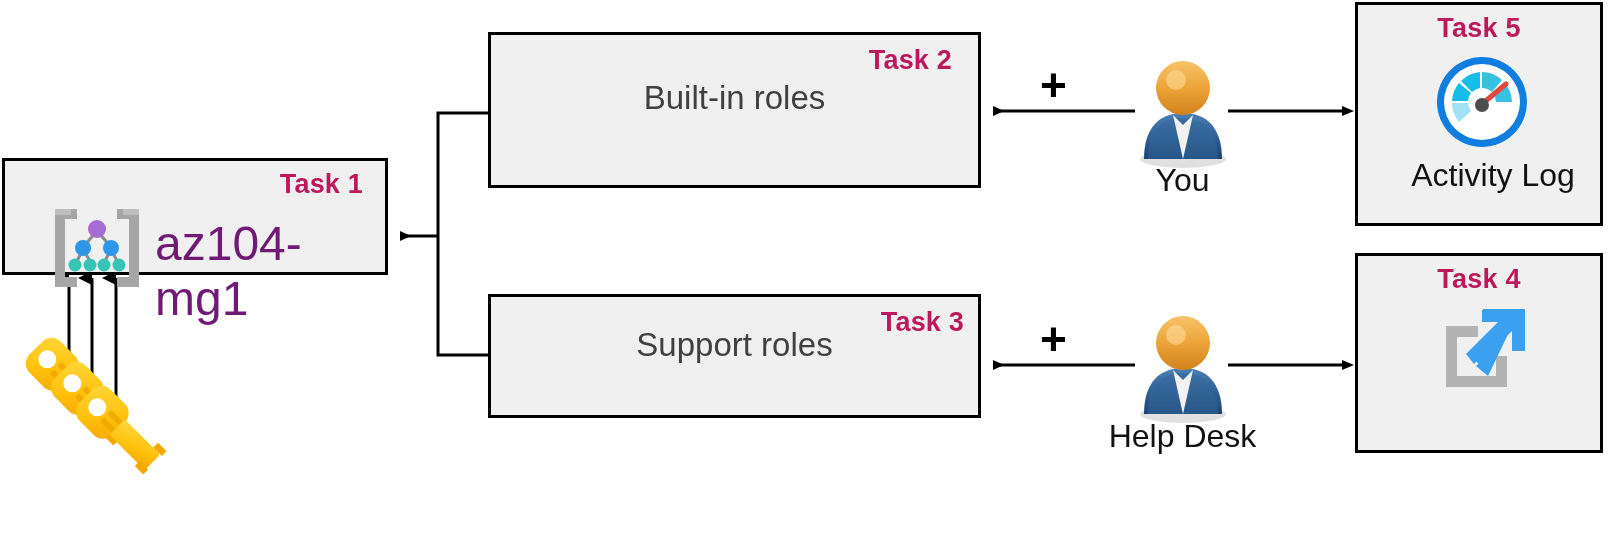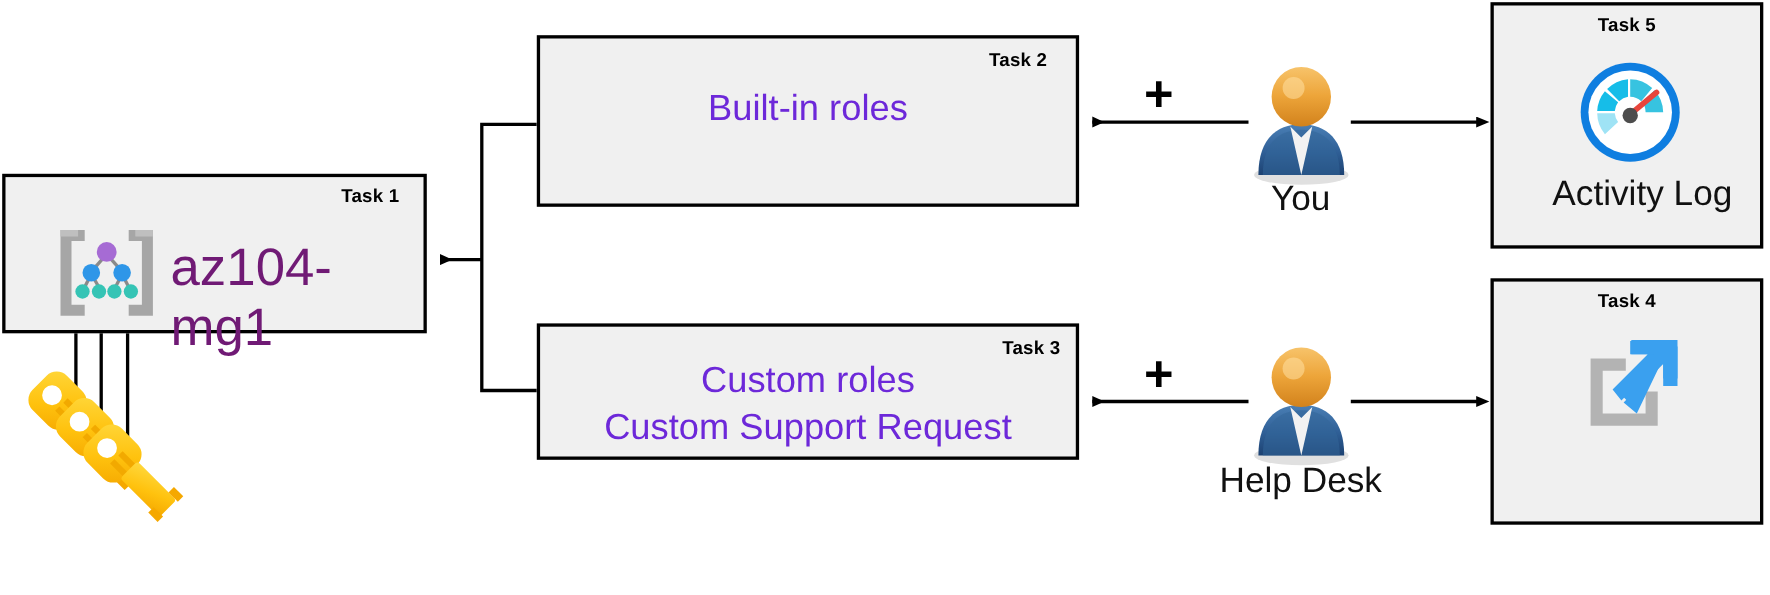--- a/index.html
+++ b/index.html
@@ -1,23 +1,23 @@
 <!DOCTYPE html>
 <html><head>
 <meta charset="utf-8">
 <style>
   html,body{margin:0;padding:0;background:#ffffff;}
   body{width:1609px;height:541px;position:relative;overflow:hidden;
        font-family:"Liberation Sans","DejaVu Sans",sans-serif;}
   #stage{position:absolute;left:0;top:0;width:1609px;height:541px;}
 
   .box{position:absolute;background:#f0f0f0;border:3px solid #000000;box-sizing:border-box;}
-  .task-tag{position:absolute;color:#000000;font-weight:bold;font-size:17px;letter-spacing:0.2px;}
-
-  .box-text{position:absolute;left:0;right:0;text-align:center;color:#6d28d9;
+  .task-tag{position:absolute;color:#be185d;font-weight:bold;font-size:27px;letter-spacing:0.2px;}
+
+  .box-text{position:absolute;left:0;right:0;text-align:center;color:#404040;
             font-size:33px;line-height:1.28;font-weight:400;}
 
   .mg-label{position:absolute;color:#701a75;font-size:48px;}
 
   .caption{position:absolute;text-align:center;color:#111;font-size:32px;line-height:1.18;}
   .plus{position:absolute;color:#000;font-weight:bold;font-size:46px;line-height:1;}
 
   svg{display:block;overflow:visible;}
   .svg-layer{position:absolute;left:0;top:0;width:1609px;height:541px;pointer-events:none;}
 
@@ -130,21 +130,21 @@
     <g transform="translate(1140,310)">
       <ellipse cx="43" cy="104" rx="43" ry="9" fill="#000" opacity="0.12"></ellipse>
       <path d="M4,104 C4,72 20,58 43,58 C66,58 82,72 82,104 Z" fill="url(#bodyG)"></path>
       <path d="M8,104 C8,76 22,63 43,63 C64,63 78,76 78,104 Z" fill="#336699" opacity="0.55"></path>
       <path d="M33,60 L43,104 L53,60 L43,70 Z" fill="#f2f2f2"></path>
       <circle cx="43" cy="33" r="27" fill="url(#headG)"></circle>
       <circle cx="36" cy="25" r="10" fill="#ffe0a3" opacity="0.55"></circle>
     </g>
   </svg>
 
-  <div class="box" style="left:2px;top:158px;width:386px;height:145px;">
+  <div class="box" style="left:2px;top:158px;width:386px;height:117px;">
     <span class="task-tag" style="right:22px;top:8px;">Task 1</span>
     <span class="mg-label" style="left:150px;top:55px;">az104-mg1</span>
 
     <span class="icon-wrap" style="left:42px;top:42px;width:100px;height:90px;">
       <svg viewBox="0 0 100 90" width="100" height="90">
 
         <path d="M30,6 L8,6 L8,84 L30,84 L30,74 L18,74 L18,16 L30,16 Z" fill="#a6a6a6"></path>
         <path d="M30,6 L8,6 L8,12 L24,12 L24,6 Z" fill="#bfbfbf"></path>
 
         <path d="M70,6 L92,6 L92,84 L70,84 L70,74 L82,74 L82,16 L70,16 Z" fill="#a6a6a6"></path>
@@ -169,22 +169,21 @@
     </span>
   </div>
 
   <div class="box" style="left:488px;top:32px;width:493px;height:156px;">
     <span class="task-tag" style="right:26px;top:10px;">Task 2</span>
     <span class="box-text" style="top:42px;">Built-in roles</span>
   </div>
 
   <div class="box" style="left:488px;top:294px;width:493px;height:124px;">
     <span class="task-tag" style="right:14px;top:10px;">Task 3</span>
-    <span class="box-text" style="top:27px;">Custom roles</span>
-    <span class="box-text" style="top:70px;">Custom Support Request</span>
+    <span class="box-text" style="top:27px;">Support roles</span>
   </div>
 
   <div class="box" style="left:1355px;top:2px;width:248px;height:224px;">
     <span class="task-tag" style="left:0;right:0;text-align:center;top:8px;">Task 5</span>
     <span class="icon-wrap" style="left:76px;top:49px;width:96px;height:96px;">
       <svg viewBox="0 0 96 96" width="96" height="96">
         <circle cx="48" cy="48" r="45" fill="#0f7ee0"></circle>
         <circle cx="48" cy="48" r="38" fill="#ffffff"></circle>
         <g>
           <path d="M48 18 A30 30 0 0 1 68 26 L58 38 A15 15 0 0 0 48 34 Z" fill="#37c3e0"></path>
@@ -193,21 +192,21 @@
           <path d="M25 29 A30 30 0 0 0 18 47 L34 47 A15 15 0 0 1 37 39 Z" fill="#16bde8"></path>
           <path d="M18 49 A30 30 0 0 0 25 68 L37 57 A15 15 0 0 1 34 49 Z" fill="#9fe3f5"></path>
         </g>
         <line x1="48" y1="50" x2="72" y2="30" stroke="#e8453c" stroke-width="5" stroke-linecap="round"></line>
         <circle cx="48" cy="51" r="7" fill="#4d4d4d"></circle>
       </svg>
     </span>
     <span class="caption" style="left:0;right:0;top:152px;padding-left:28px;">Activity Log</span>
   </div>
 
-  <div class="box" style="left:1355px;top:253px;width:248px;height:224px;text-decoration:underline;">
+  <div class="box" style="left:1355px;top:253px;width:248px;height:200px;text-decoration:underline;">
     <span class="task-tag" style="left:0;right:0;text-align:center;top:8px;">Task 4</span>
     <span class="icon-wrap" style="left:78px;top:48px;width:92px;height:88px;">
       <svg viewBox="0 0 92 88" width="92" height="88">
         <path d="M10,22 L42,22 L42,33 L21,33 L21,72 L60,72 L60,52 L71,52 L71,83 L10,83 Z" fill="#b3b3b3"></path>
         <path d="M40,62 L78,24 L62,24 L62,11 L89,11 L89,40 L76,40 L76,22 L52,72 Z" fill="#3aa0ef"></path>
         <path d="M38,60 L82,16 L82,6 L46,6 L46,18 L62,18 L30,50 Z" fill="#3aa0ef"></path>
         <path d="M47,5 L89,5 L89,47 L76,47 L76,27 L43,60 L34,51 L67,18 L47,18 Z" fill="#3aa0ef"></path>
       </svg>
     </span>
   </div>

